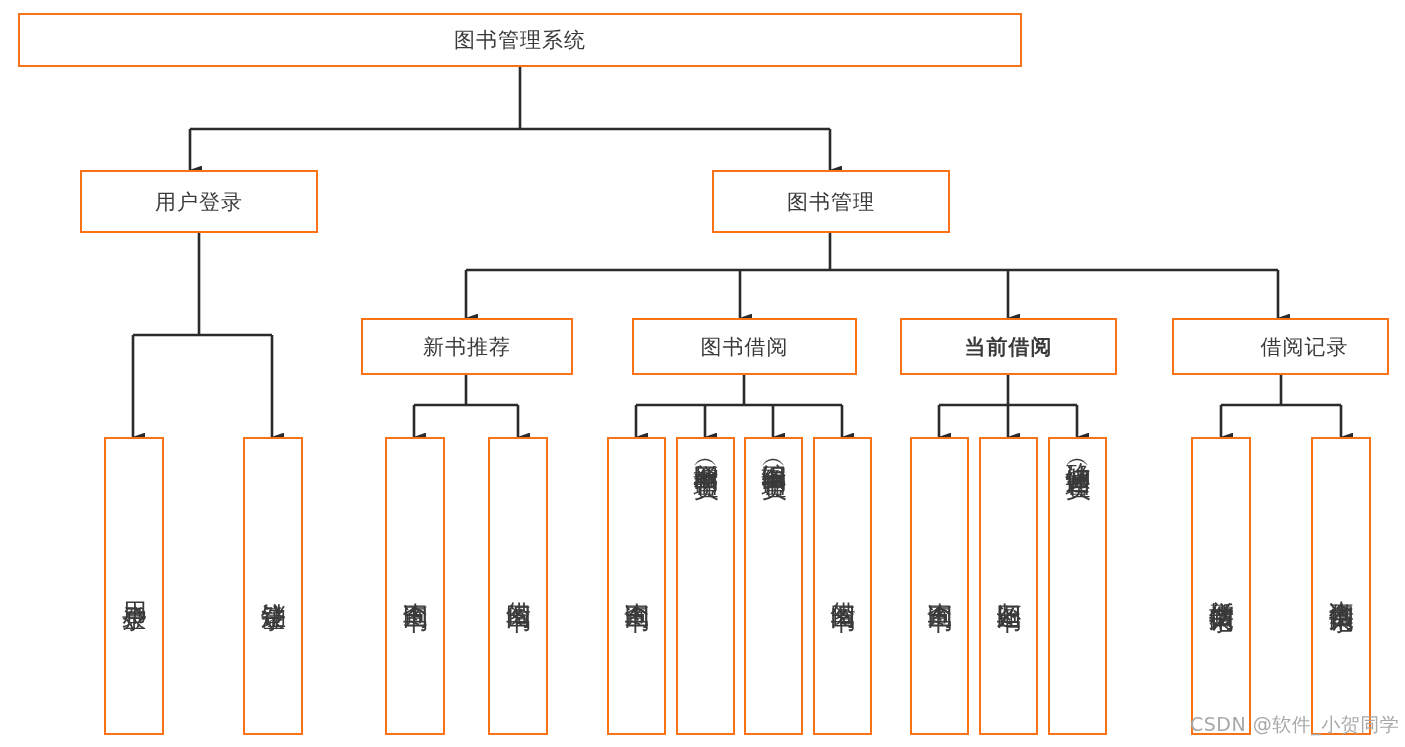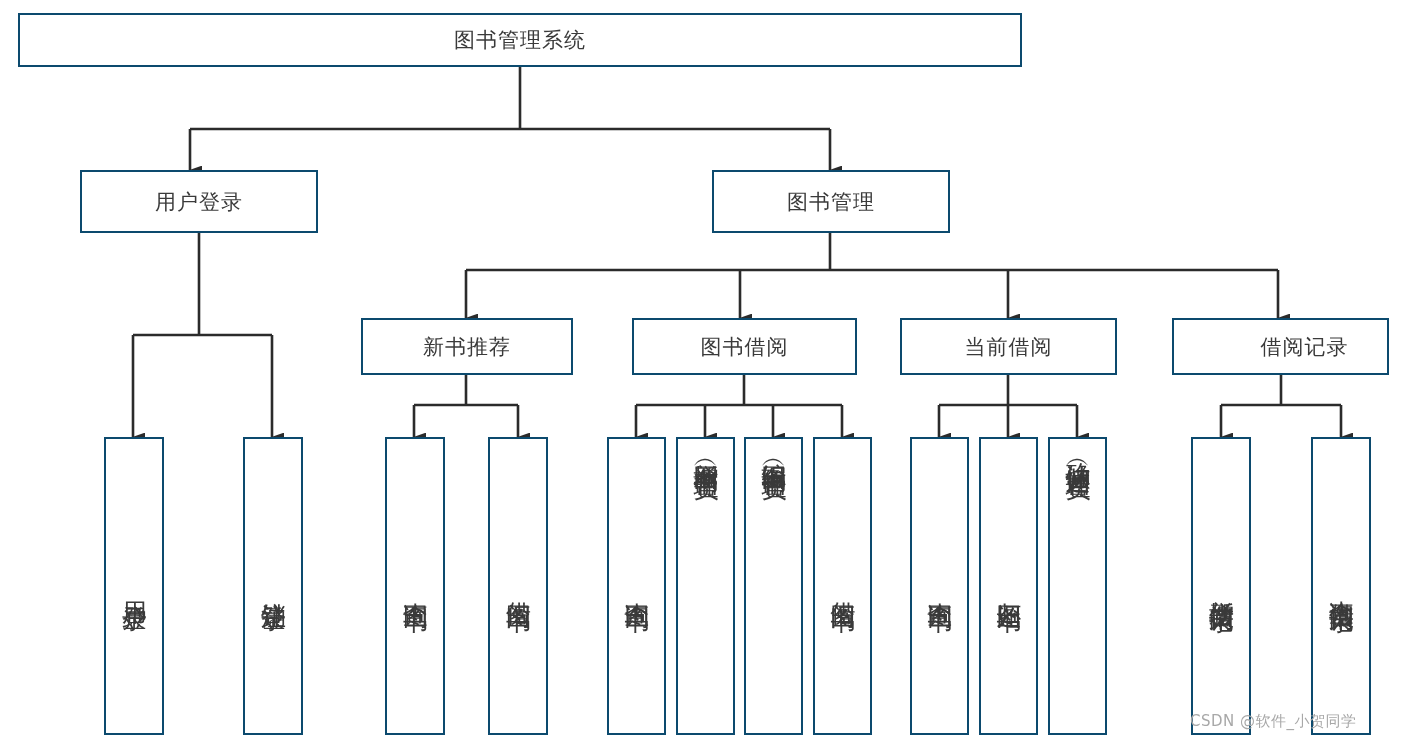--- a/index.html
+++ b/index.html
@@ -22,21 +22,21 @@
     position: absolute;
     left: 0;
     top: 0;
     width: 1405px;
     height: 747px;
   }
   .node {
     position: absolute;
     box-sizing: border-box;
     background: #ffffff;
-    border: 2px solid #0c4a6e;
+    border: 2px solid #f97316;
     display: flex;
     align-items: center;
     justify-content: center;
     color: #3a3a3a;
     z-index: 2;
   }
   .node.h {
     font-size: 21px;
     letter-spacing: 1px;
   }
@@ -54,21 +54,21 @@
     white-space: nowrap;
     color: #3a3a3a;
   }
   .node.v.mid .vtxt {
     align-self: center;
   }
   .watermark {
     position: absolute;
     left: 1190px;
     top: 712px;
-    font-size: 15px;
+    font-size: 19px;
     color: #a8a8a8;
     white-space: nowrap;
     z-index: 3;
     letter-spacing: 0.5px;
   }
 </style>
 </head>
 <body>
 
 <div id="canvas">
@@ -136,21 +136,21 @@
   </div>
 
   <div class="node h" style="left:632px; top:318px; width:225px; height:57px;">
     <span>图书借阅</span>
   </div>
 
   <div class="node h" style="left:361px; top:318px; width:212px; height:57px;">
     <span>新书推荐</span>
   </div>
 
-  <div class="node h" style="left:900px; top:318px; width:217px; height:57px;">
+  <div class="node h" style="left:900px; top:318px; width:217px; height:57px;font-weight:bold;">
     <span>当前借阅</span>
   </div>
 
   <div class="node h" style="left:1172px; top:318px; width:217px; height:57px;padding-left:48px;">
     <span>借阅记录</span>
   </div>
 
   <div class="node v mid" style="left:104px; top:437px; width:60px; height:298px;">
     <span class="vtxt">用户登录</span>
   </div>

